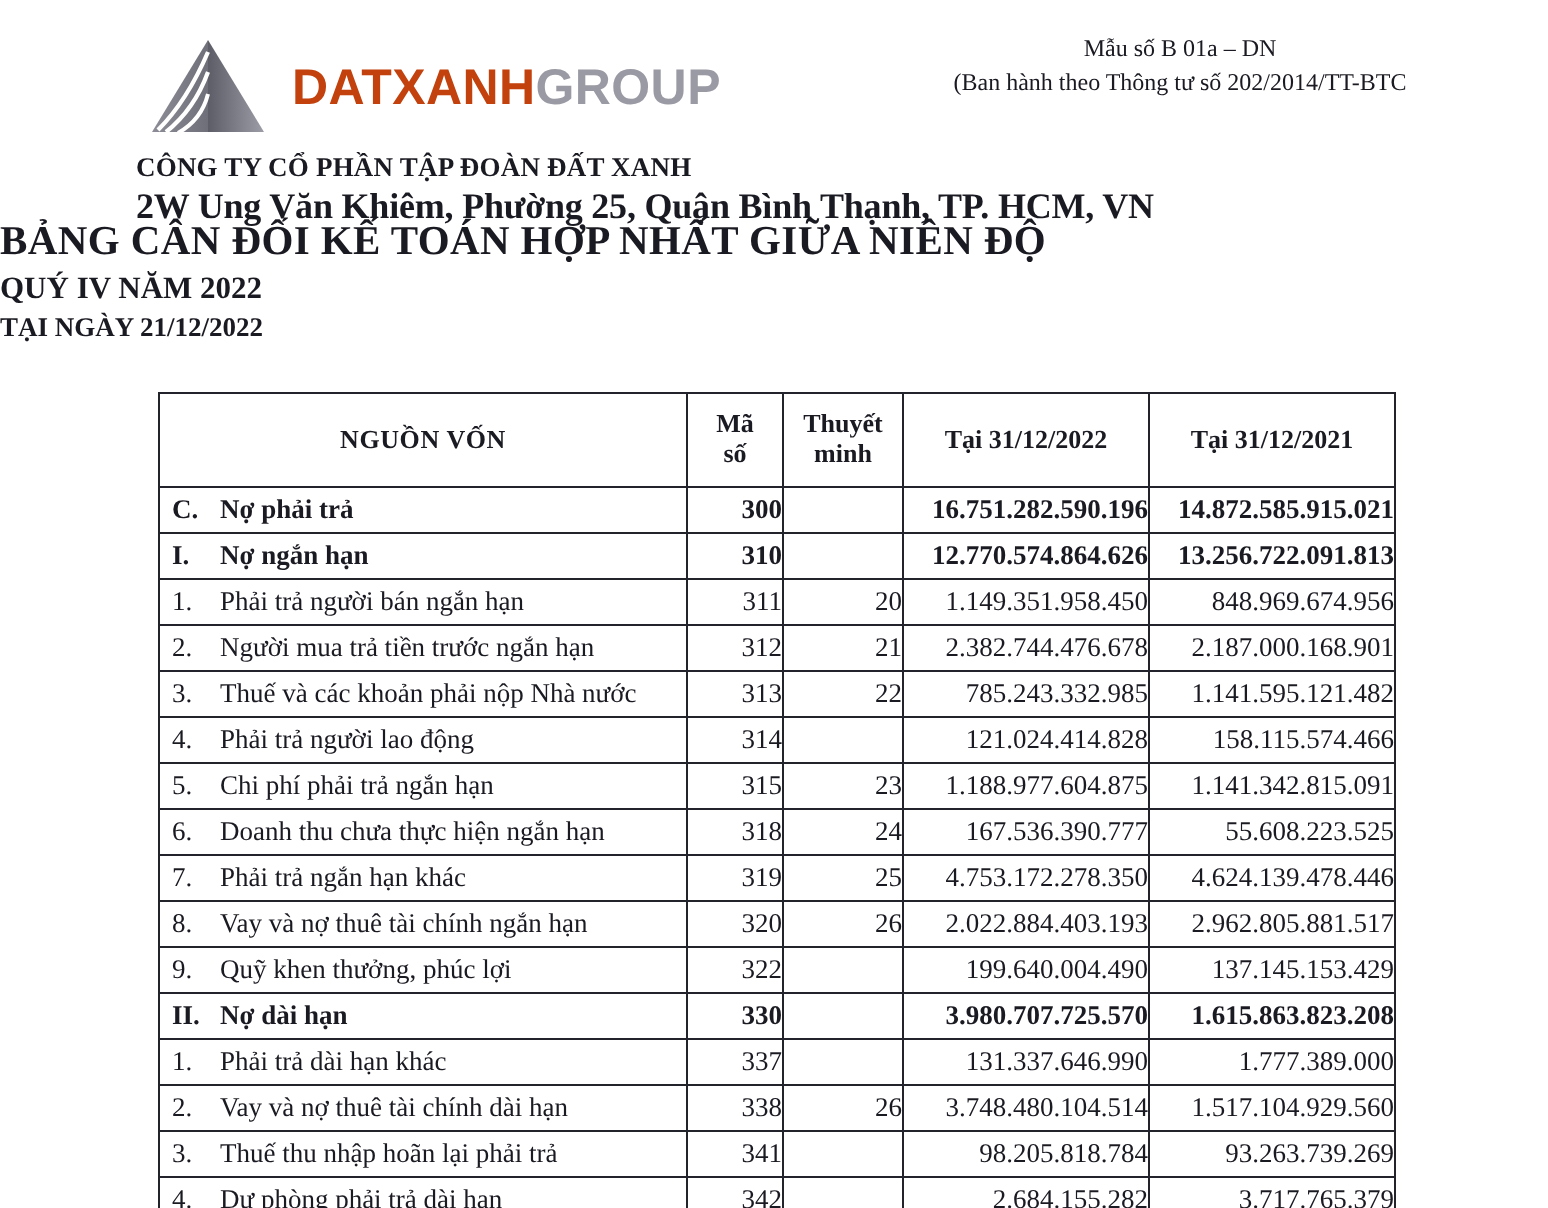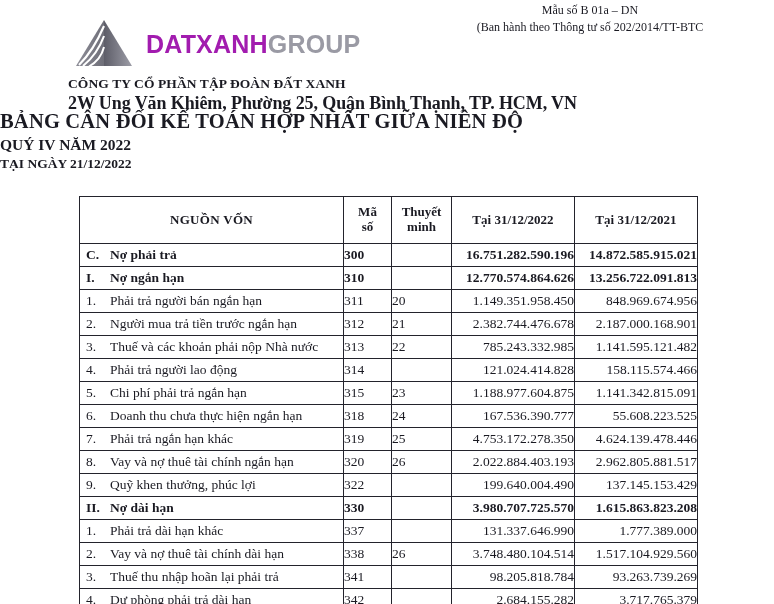--- a/index.html
+++ b/index.html
@@ -41,42 +41,42 @@
   }
   .brand-wordmark {
     font-family: "Liberation Sans", "DejaVu Sans", sans-serif;
     font-size: 25px;
     font-weight: bold;
     letter-spacing: .2px;
     white-space: nowrap;
     line-height: 1;
     margin-top: 2px;
   }
-  .wm-dark { color: #a21caf; }
+  .wm-dark { color: #c2410c; }
   .wm-light { color: #9a9aa4; }
 
   .company-name {
     font-size: 13.5px;
     font-weight: bold;
     letter-spacing: .1px;
     margin-top: 4px;
     white-space: nowrap;
   }
   .company-addr {
     font-size: 18px;
     font-weight: bold;
     letter-spacing: -.1px;
     margin-top: 1px;
     white-space: nowrap;
   }
 
   .form-ref {
     position: absolute;
     right: 24px;
-    top: 2px;
+    top: 16px;
     width: 320px;
     text-align: center;
     font-size: 12px;
     line-height: 1.45;
   }
 
   
   .doc-titles {
     text-align: left;
     margin-top: 2px;
@@ -137,21 +137,21 @@
     align-items: baseline;
   }
   .lbl-idx {
     flex: 0 0 30px;
     padding-left: 6px;
     box-sizing: border-box;
   }
   .lbl-txt { flex: 1 1 auto; }
 
   td.c-code, td.c-note {
-    text-align: left;
+    text-align: right;
   }
   td.c-amt {
     text-align: right;
     padding-right: 6px;
     white-space: nowrap;
   }
   tr.bold td { font-weight: bold; }
 
   .sr-title-cell {
     text-align: center;

